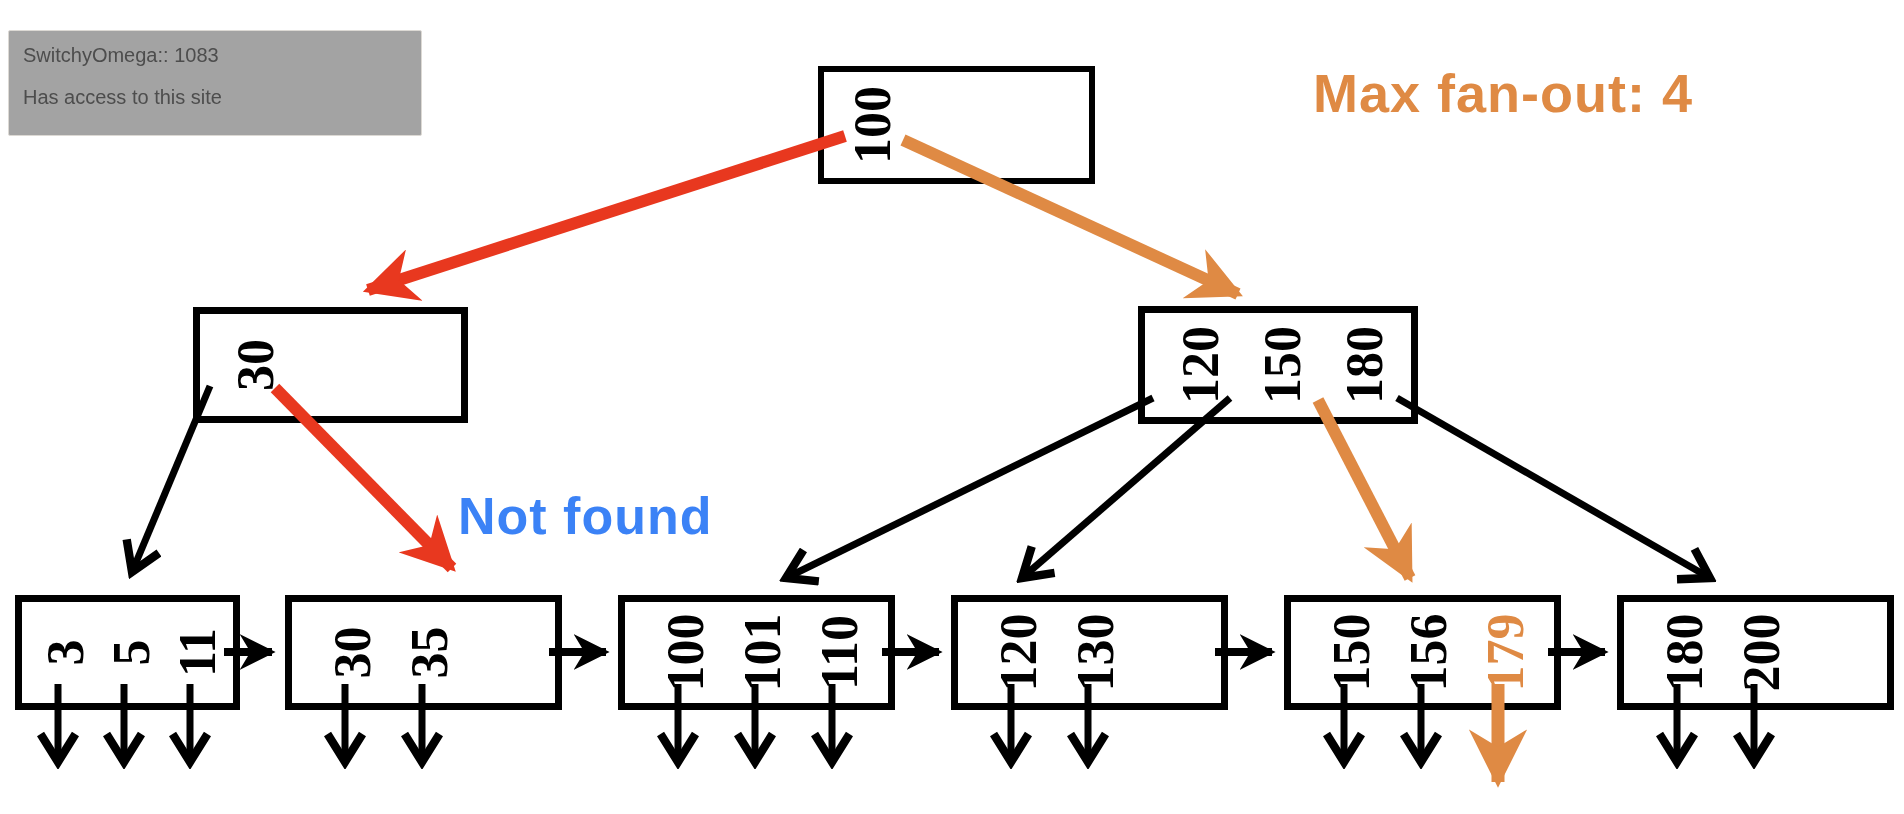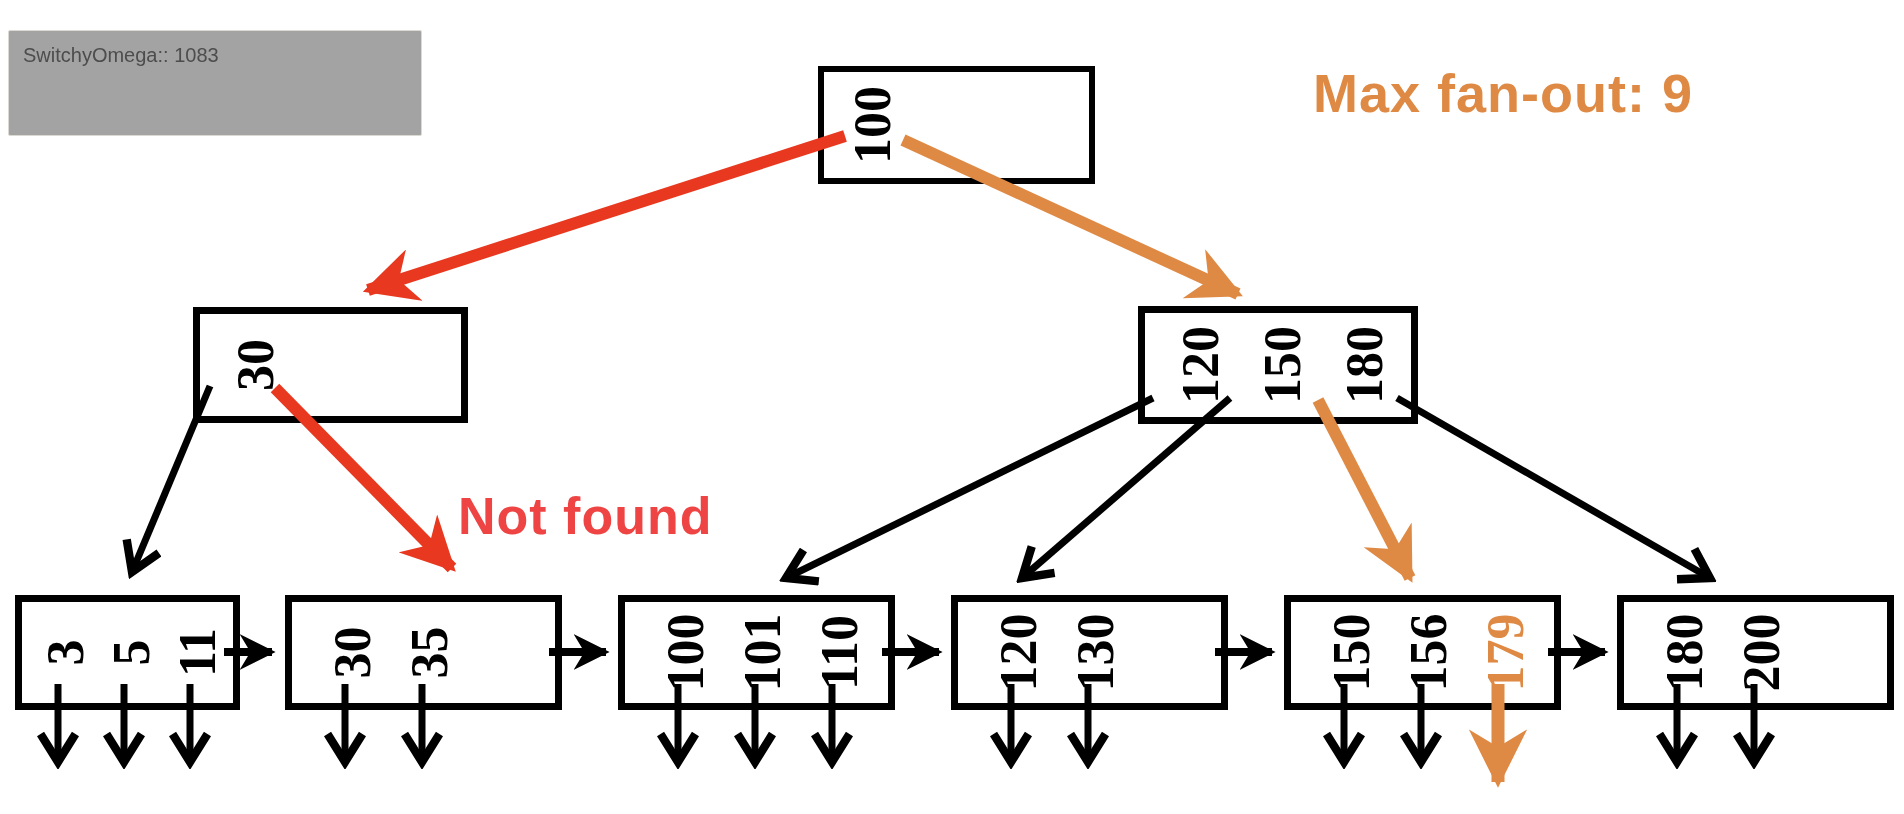--- a/index.html
+++ b/index.html
@@ -16,42 +16,43 @@
   .node{position:absolute;background:#ffffff;border:7px solid #000;box-sizing:border-box;}
   .node.root{border-width:6px;}
   .key{position:absolute;top:0;height:100%;width:56px;display:flex;align-items:center;
        justify-content:center;transform:rotate(-90deg);white-space:nowrap;
        font-family:"Liberation Serif",serif;font-weight:700;font-size:52px;color:#000;}
   .key.orange{color:#df8a44;}
 
   
   .max-fanout{position:absolute;left:1313px;top:62px;color:#df8a44;
               font-size:54px;font-weight:700;letter-spacing:1px;}
-  .not-found{position:absolute;left:458px;top:486px;color:#ef4444;
+  .not-found{position:absolute;left:458px;top:486px;color:#3b82f6;
              font-size:52px;font-weight:700;letter-spacing:1px;}
 
   svg.arrows{position:absolute;left:0;top:0;pointer-events:none;}
   .edge{stroke:#000000;stroke-width:7;fill:none;}
   .down{stroke:#000000;stroke-width:7;fill:none;}
   .link{stroke:#000000;stroke-width:8;fill:none;}
   .redline{stroke:#e8381f;stroke-width:12;fill:none;}
   .orangeline{stroke:#df8a44;stroke-width:12;fill:none;}
   .orangedown{stroke:#df8a44;stroke-width:13;fill:none;}
 </style>
 </head>
 <body>
 
 <div id="stage">
 
   <div class="tooltip">
     <div>SwitchyOmega:: 1083</div>
     <div class="gap"></div>
+    <div>Has access to this site</div>
   </div>
 
-  <div class="max-fanout">Max fan-out: 9</div>
+  <div class="max-fanout">Max fan-out: 4</div>
   <div class="not-found">Not found</div>
 
   <div class="node root" style="left:818px;top:66px;width:277px;height:118px;">
     <span class="key" style="left:20px;">100</span>
   </div>
 
   <div class="node" style="left:193px;top:307px;width:275px;height:116px;">
     <span class="key" style="left:27px;">30</span>
   </div>
   <div class="node" style="left:1138px;top:306px;width:280px;height:118px;">

